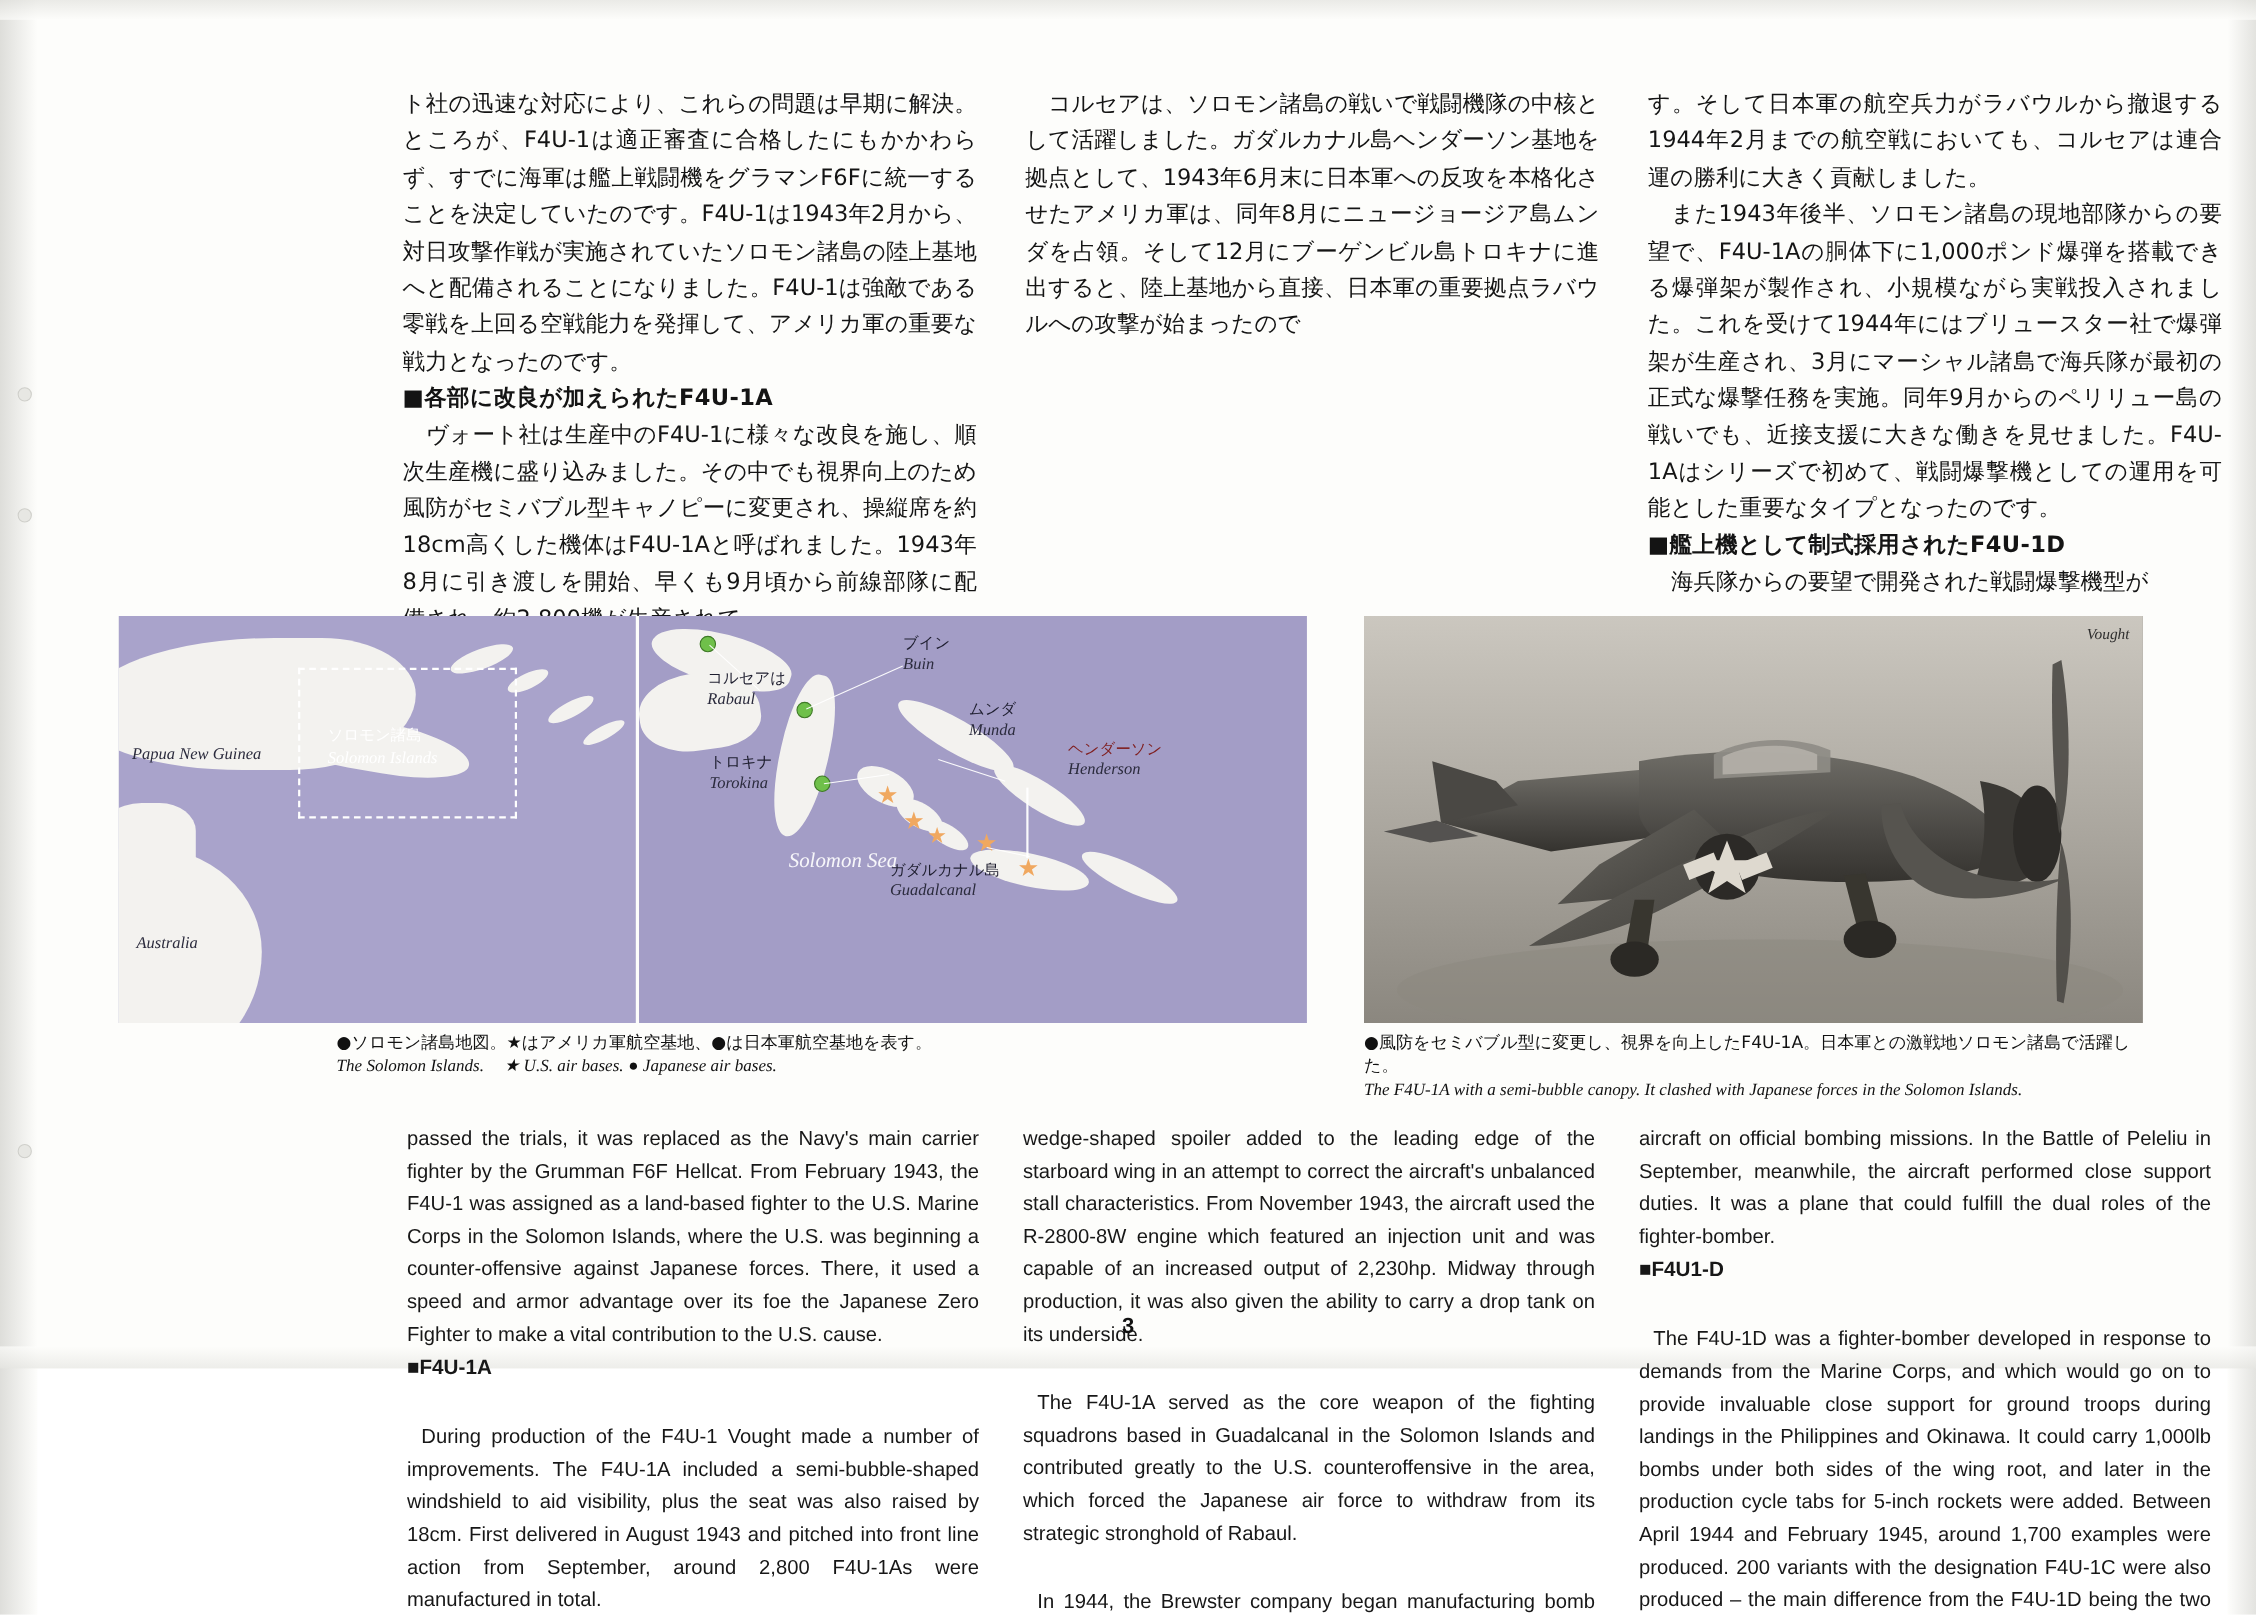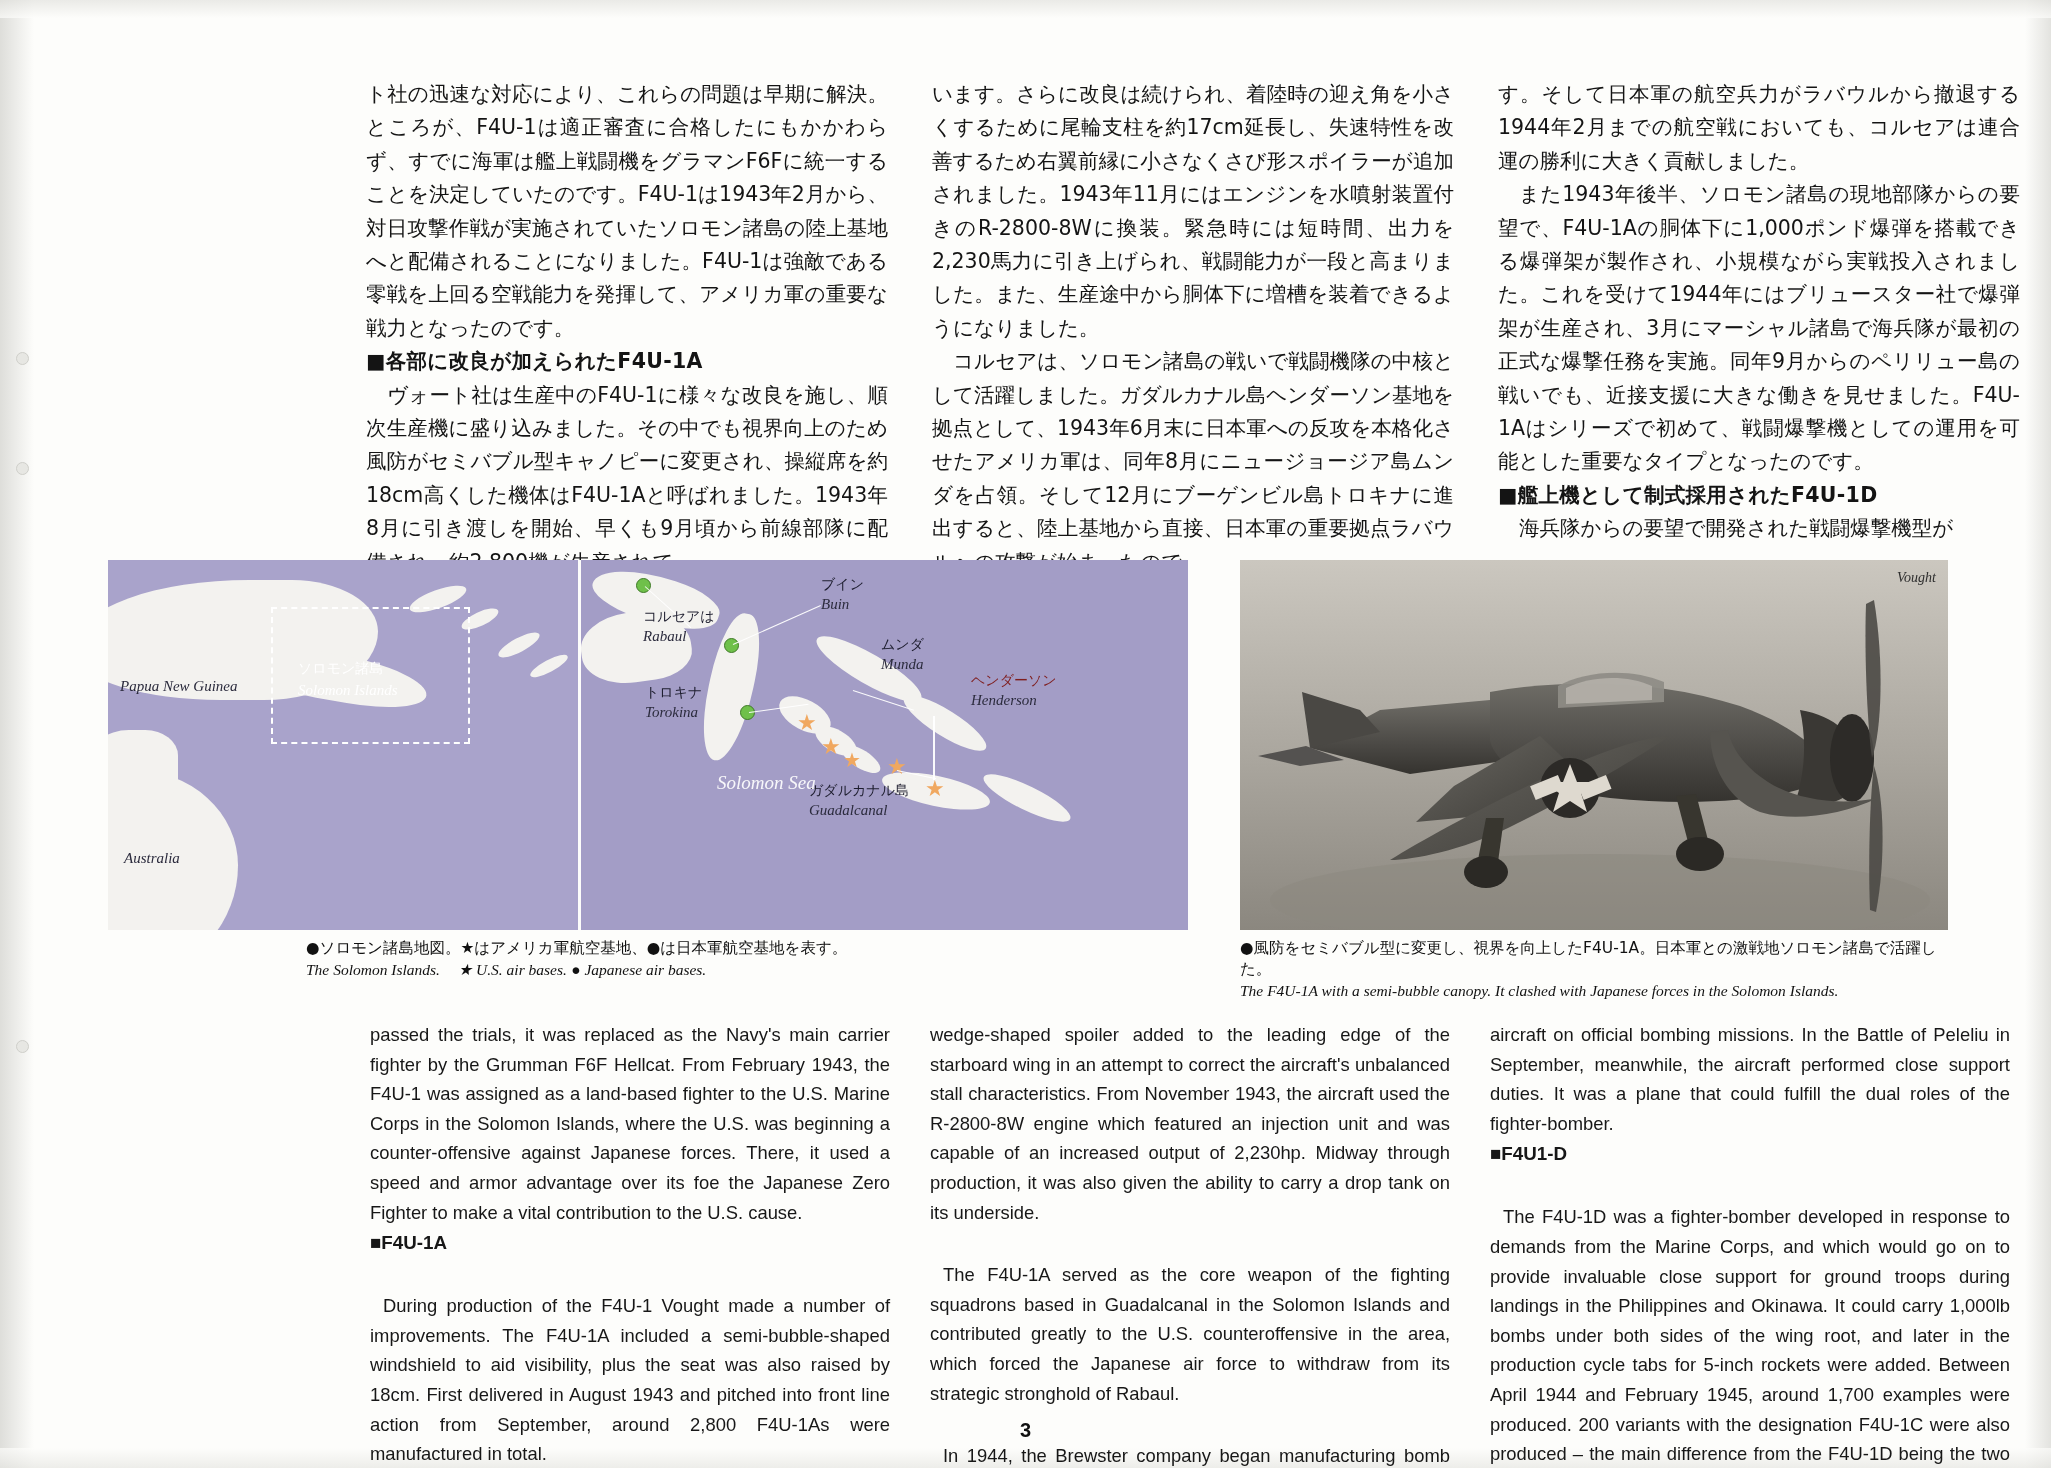--- a/index.html
+++ b/index.html
@@ -12,21 +12,21 @@
     height: 1468px;
     position: relative;
     font-family: "Liberation Sans", sans-serif;
     color: #1a1a1a;
     overflow: hidden;
   }
   .page {
     position: absolute;
     left: 0; top: 0;
     width: 2051px;
-    height: 1468px;
+    height: 1244px;
     background: #fdfdfb;
   }
   
   .scan-edge-left {
     position: absolute;
     left: 0; top: 0;
     width: 34px; height: 1468px;
     background: linear-gradient(to right, #d8d8d4, #fdfdfb);
     opacity: .85;
   }
@@ -261,21 +261,20 @@
 
   <div class="jp-cols">
 
     <div class="jp-col">
       <p>ト社の迅速な対応により、これらの問題は早期に解決。ところが、F4U-1は適正審査に合格したにもかかわらず、すでに海軍は艦上戦闘機をグラマンF6Fに統一することを決定していたのです。F4U-1は1943年2月から、対日攻撃作戦が実施されていたソロモン諸島の陸上基地へと配備されることになりました。F4U-1は強敵である零戦を上回る空戦能力を発揮して、アメリカ軍の重要な戦力となったのです。</p>
       <p class="jp-head">■各部に改良が加えられたF4U-1A</p>
       <p class="indent">ヴォート社は生産中のF4U-1に様々な改良を施し、順次生産機に盛り込みました。その中でも視界向上のため風防がセミバブル型キャノピーに変更され、操縦席を約18cm高くした機体はF4U-1Aと呼ばれました。1943年8月に引き渡しを開始、早くも9月頃から前線部隊に配備され、約2,800機が生産されて</p>
     </div>
 
     <div class="jp-col">
-      <p>います。さらに改良は続けられ、着陸時の迎え角を小さくするために尾輪支柱を約17cm延長し、失速特性を改善するため右翼前縁に小さなくさび形スポイラーが追加されました。1943年11月にはエンジンを水噴射装置付きのR-2800-8Wに換装。緊急時には短時間、出力を2,230馬力に引き上げられ、戦闘能力が一段と高まりました。また、生産途中から胴体下に増槽を装着できるようになりました。</p>
       <p class="indent">コルセアは、ソロモン諸島の戦いで戦闘機隊の中核として活躍しました。ガダルカナル島ヘンダーソン基地を拠点として、1943年6月末に日本軍への反攻を本格化させたアメリカ軍は、同年8月にニュージョージア島ムンダを占領。そして12月にブーゲンビル島トロキナに進出すると、陸上基地から直接、日本軍の重要拠点ラバウルへの攻撃が始まったので</p>
     </div>
 
     <div class="jp-col">
       <p>す。そして日本軍の航空兵力がラバウルから撤退する1944年2月までの航空戦においても、コルセアは連合運の勝利に大きく貢献しました。</p>
       <p class="indent">また1943年後半、ソロモン諸島の現地部隊からの要望で、F4U-1Aの胴体下に1,000ポンド爆弾を搭載できる爆弾架が製作され、小規模ながら実戦投入されました。これを受けて1944年にはブリュースター社で爆弾架が生産され、3月にマーシャル諸島で海兵隊が最初の正式な爆撃任務を実施。同年9月からのペリリュー島の戦いでも、近接支援に大きな働きを見せました。F4U-1Aはシリーズで初めて、戦闘爆撃機としての運用を可能とした重要なタイプとなったのです。</p>
       <p class="jp-head">■艦上機として制式採用されたF4U-1D</p>
       <p class="indent">海兵隊からの要望で開発された戦闘爆撃機型が</p>
     </div>
 

